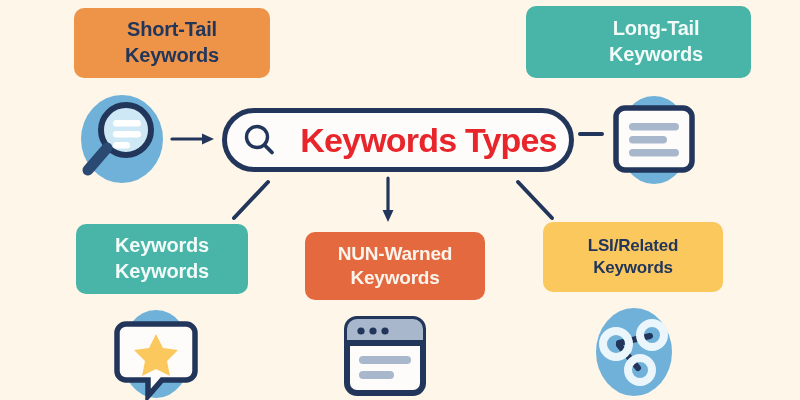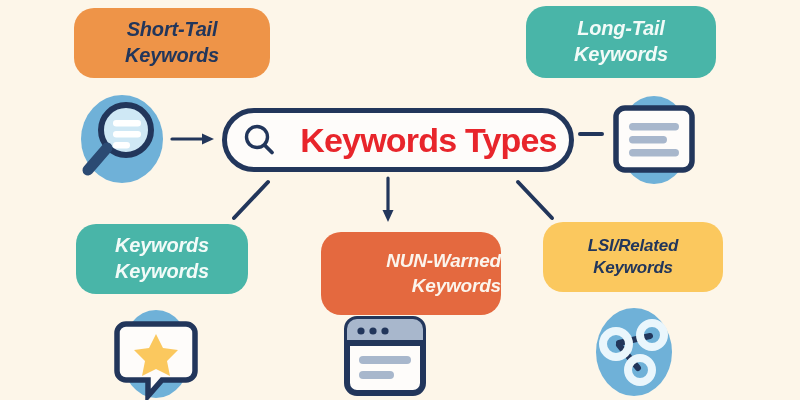--- a/index.html
+++ b/index.html
@@ -20,44 +20,43 @@
     background: #FDF6E9;
   }
 
   
   .label-box {
     position: absolute;
     display: flex;
     flex-direction: column;
     align-items: center;
     justify-content: center;
-    border-radius: 20px;
+    border-radius: 10px;
     font-weight: bold;
     line-height: 1.28;
     text-align: center;
     letter-spacing: -0.2px;
-    font-style: italic;
   }
   .label-box .line { display: block; white-space: nowrap; }
 
   #box-short-tail {
     left: 74px; top: 8px; width: 196px; height: 70px;
     background: #EE9448; color: #22365B; font-size: 20px;
   }
   #box-long-tail {
     left: 526px; top: 6px; width: 190px; height: 72px;
-    background: #49B5A8; color: #F2FBF8; font-size: 20px;
+    background: #49B5A8; color: #F2FBF8; font-size: 20px; padding-left: 35px;
   }
   #box-branded {
     left: 76px; top: 224px; width: 172px; height: 70px;
     background: #49B5A8; color: #F2FBF8; font-size: 20px;
   }
   #box-nun-warned {
-    left: 321px; top: 232px; width: 180px; height: 83px;
-    background: #E4693F; color: #FBF4EC; font-size: 19px; align-items: flex-end;
+    left: 305px; top: 232px; width: 180px; height: 68px;
+    background: #E4693F; color: #FBF4EC; font-size: 19px;
   }
   #box-lsi {
     left: 543px; top: 222px; width: 180px; height: 70px;
     background: #FBC85E; color: #22365B; font-size: 17px;
   }
 
   
   #search-pill {
     position: absolute;
     left: 222px; top: 108px;

